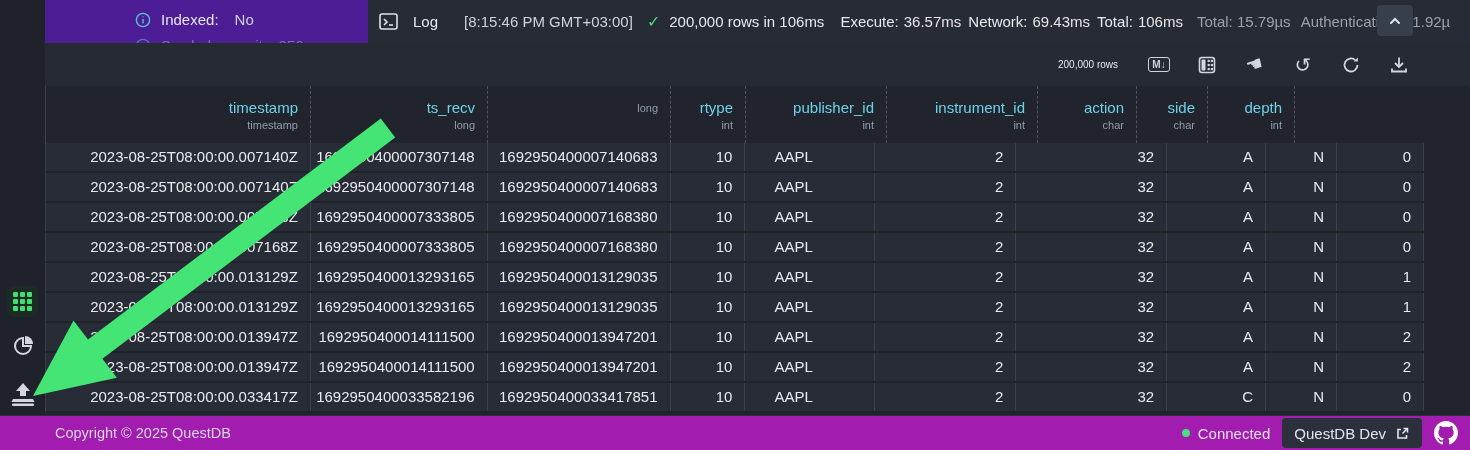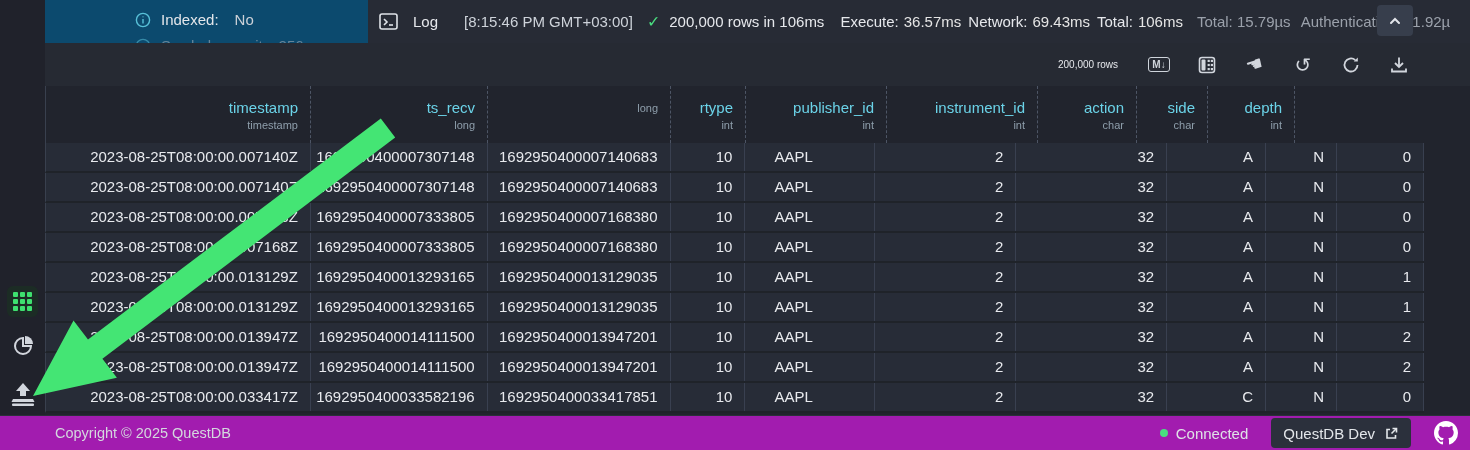--- a/index.html
+++ b/index.html
@@ -12,21 +12,21 @@
   }
   
   .sidebar { position:absolute; left:0; top:0; width:45px; height:415px; background:#20222b; }
   .side-btn { position:absolute; display:flex; align-items:center; justify-content:center; cursor:pointer; }
   .side-btn.grid { left:7px; top:286px; width:31px; height:31px; border-radius:6px; background:#1c2c25; }
   .grid-glyph { display:grid; grid-template-columns:repeat(3,5px); grid-template-rows:repeat(3,5px); gap:2px; }
   .grid-glyph i { background:#3ee06f; border-radius:1px; }
   .side-btn.pie { left:10px; top:333px; width:26px; height:26px; }
   .side-btn.upload { left:8px; top:379px; width:30px; height:30px; }
   
-  .panel-indexed { position:absolute; left:45px; top:0; width:323px; height:43px; background:#0c4a6e; overflow:hidden; }
+  .panel-indexed { position:absolute; left:45px; top:0; width:323px; height:43px; background:#4c1d95; overflow:hidden; }
   .panel-indexed .line1 { display:flex; align-items:center; gap:10px; padding:11px 0 0 90px; font-size:15px; }
   .panel-indexed .lbl { color:#e3e6ea; }
   .panel-indexed .val { color:#ccd1d8; margin-left:6px; }
   .panel-indexed .line2 { position:absolute; left:90px; top:37px; display:flex; align-items:center; gap:10px; font-size:15px; color:#aeb4bd; opacity:.55; white-space:nowrap; }
   .log-bar { position:absolute; left:368px; top:0; width:1102px; height:43px; background:#272b35; display:flex; align-items:center; padding-left:10px; font-size:15px; white-space:nowrap; }
   .log-bar .log-label { margin-left:14px; color:#e6e8ec; }
   .log-bar .ts { margin-left:26px; color:#ced3da; }
   .log-bar .chk { margin-left:14px; color:#4ade80; font-size:16px; }
   .log-bar .result { margin-left:9px; color:#e6e8ec; }
   .log-bar .stats { display:flex; margin-left:16px; gap:7px; }
@@ -49,21 +49,21 @@
   .hcell.left { text-align:left; padding:13px 0 0 12px; }
   .hname { font-size:15px; color:#6bd3e8; }
   .htype { font-size:11px; color:#8f9fac; margin-top:3px; }
   .tbody { position:absolute; left:45px; top:143px; width:1379px; }
   .trow { display:flex; height:30px; background:#272c37; border-bottom:2px solid #1f2329; border-left:1px solid #39404e; }
   .tcell { font-size:15px; color:#e8eaee; line-height:28px; text-align:right; padding-right:12px; border-right:1px solid #394050; overflow:hidden; white-space:nowrap; }
   .tcell.left { text-align:left; padding:0 0 0 29px; }
   
   .footer { position:absolute; left:0; top:415px; width:1470px; height:35px; background:#a21caf; border-top:1px solid #2b303a; display:flex; align-items:center; }
   .footer .copy { margin-left:55px; font-size:14.5px; color:#d4d8de; }
-  .footer .right { margin-left:auto; display:flex; align-items:center; gap:23px; padding-right:12px; }
+  .footer .right { margin-left:auto; display:flex; align-items:center; gap:12px; padding-right:12px; }
   .conn { display:flex; align-items:center; gap:8px; font-size:15px; color:#dfe2e7; }
   .dot { width:8px; height:8px; border-radius:50%; background:#4ade80; }
   .inst-btn { display:flex; align-items:center; gap:9px; height:30px; padding:0 12px; background:#2b303c; border-radius:4px; font-size:15px; color:#e3e6ea; cursor:pointer; }
   
   .arrow-overlay { position:absolute; left:0; top:0; width:1470px; height:450px; pointer-events:none; z-index:40; }
   svg { display:block; }
 </style>
 </head>
 <body>
 

